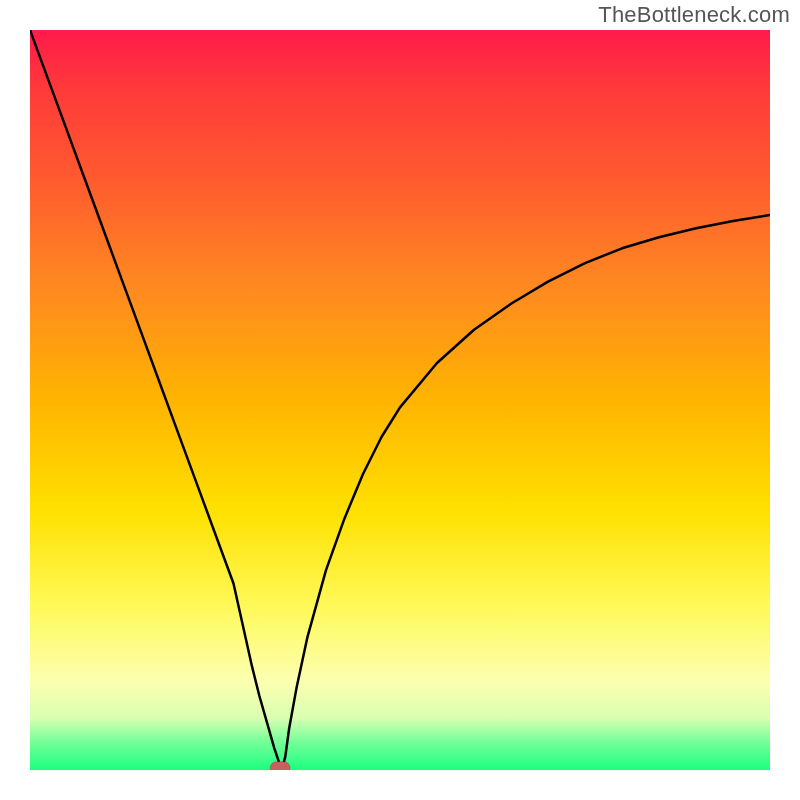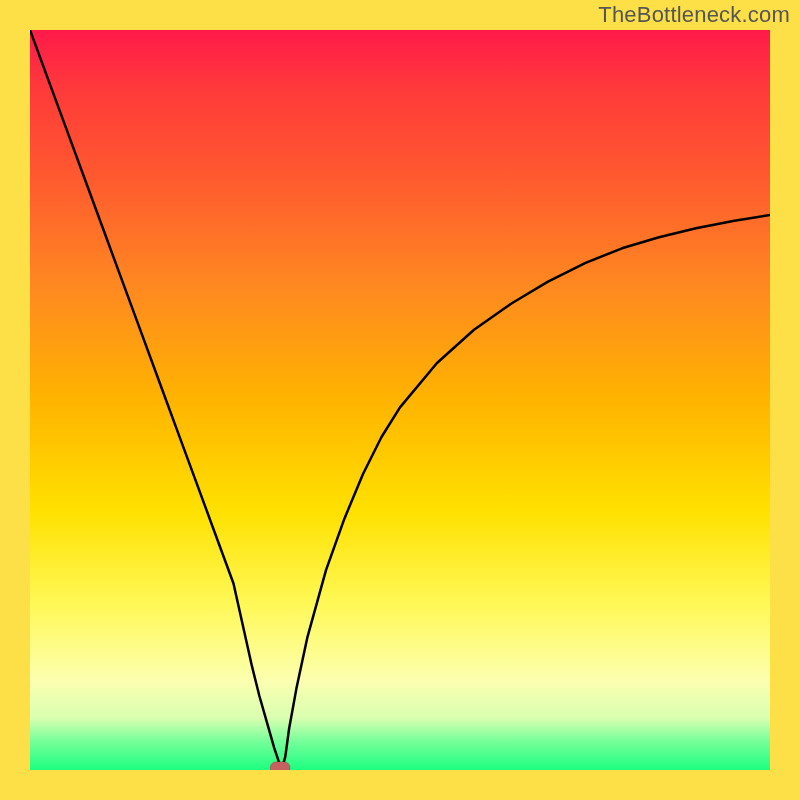--- a/index.html
+++ b/index.html
@@ -8,21 +8,21 @@
     width: 800px;
     height: 800px;
     background: #000;
     font-family: Arial, Helvetica, sans-serif;
     overflow: hidden;
   }
   .frame {
     position: relative;
     width: 800px;
     height: 800px;
-    background: #fde047;
+    background: #ffffff;
   }
   .watermark {
     position: absolute;
     top: 2px;
     right: 10px;
     color: #555;
     font-size: 22px;
     font-weight: 500;
     letter-spacing: 0.2px;
     z-index: 5;

